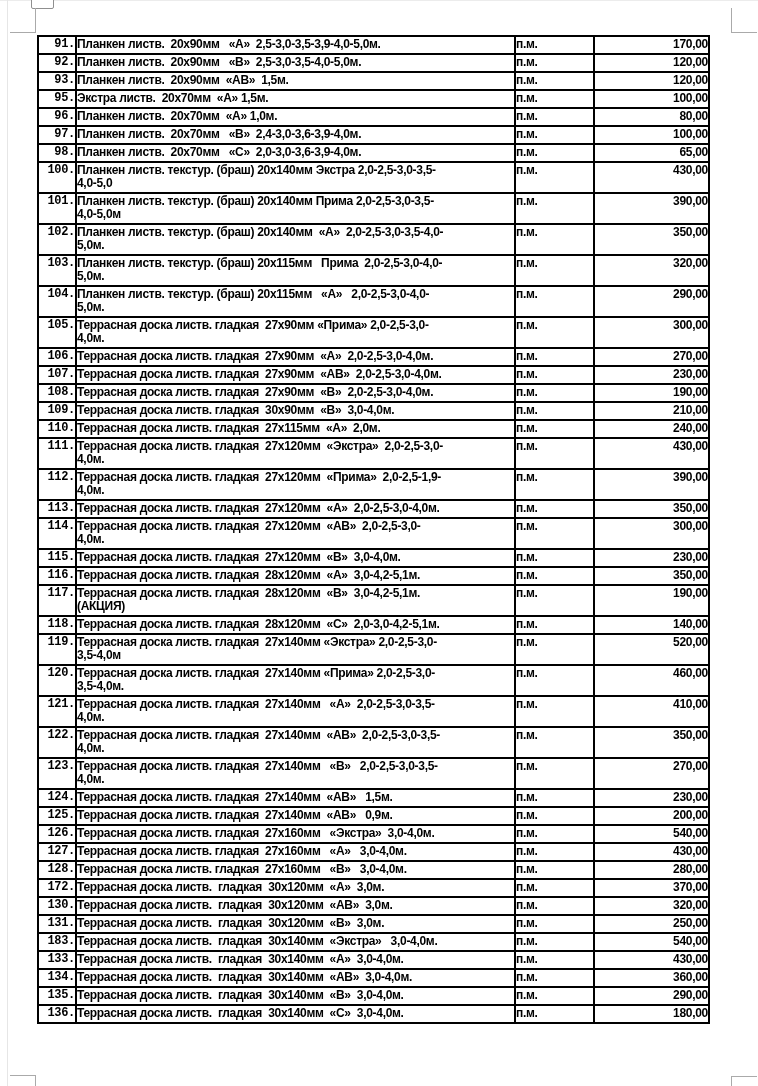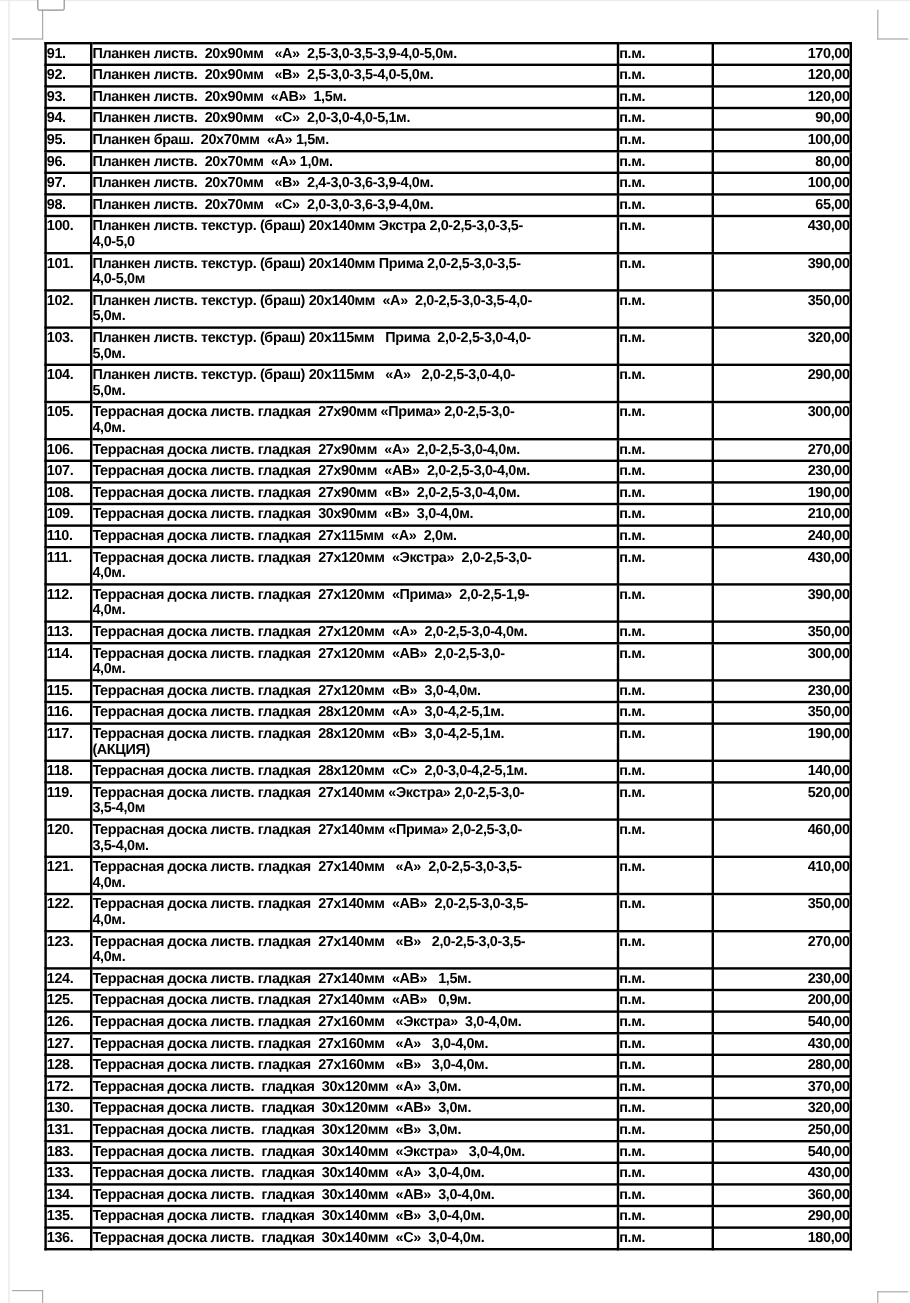--- a/index.html
+++ b/index.html
@@ -39,21 +39,21 @@
     border:2px solid #000;
     vertical-align:top;
     padding:1px 0 2px 0;
     font-size:12px;
     font-weight:700;
     line-height:13px;
     color:#000;
     letter-spacing:-0.3px;
     overflow:hidden;
   }
-  td.c-num   { text-align:left; }
+  td.c-num   { text-align:right;font-family:Liberation Mono, monospace; }
   td.c-desc  { padding-left:11px; padding-right:4px; white-space:pre-wrap; }
   td.c-unit  { padding-left:9px; }
   td.c-price { text-align:right; padding-right:6px;margin-left:16px; }
 </style>
 </head>
 <body>
 
 <div class="edge-line-top"></div>
 <div class="edge-line-left"></div>
 <div class="handle-box"></div>
@@ -89,30 +89,24 @@
     <td class="c-price">120,00</td>
   </tr>
 
   <tr>
     <td class="c-num">93.</td>
     <td class="c-desc">Планкен листв.  20х90мм  «АВ»  1,5м.</td>
     <td class="c-unit">п.м.</td>
     <td class="c-price">120,00</td>
   </tr>
 
-  <tr>
-    <td class="c-num">94.</td>
-    <td class="c-desc">Планкен листв.  20х90мм   «С»  2,0-3,0-4,0-5,1м.</td>
-    <td class="c-unit">п.м.</td>
-    <td class="c-price">90,00</td>
-  </tr>
 
   <tr>
     <td class="c-num">95.</td>
-    <td class="c-desc">Планкен браш.  20х70мм  «А» 1,5м.</td>
+    <td class="c-desc">Экстра листв.  20х70мм  «А» 1,5м.</td>
     <td class="c-unit">п.м.</td>
     <td class="c-price">100,00</td>
   </tr>
 
   <tr>
     <td class="c-num">96.</td>
     <td class="c-desc">Планкен листв.  20х70мм  «А» 1,0м.</td>
     <td class="c-unit">п.м.</td>
     <td class="c-price">80,00</td>
   </tr>

